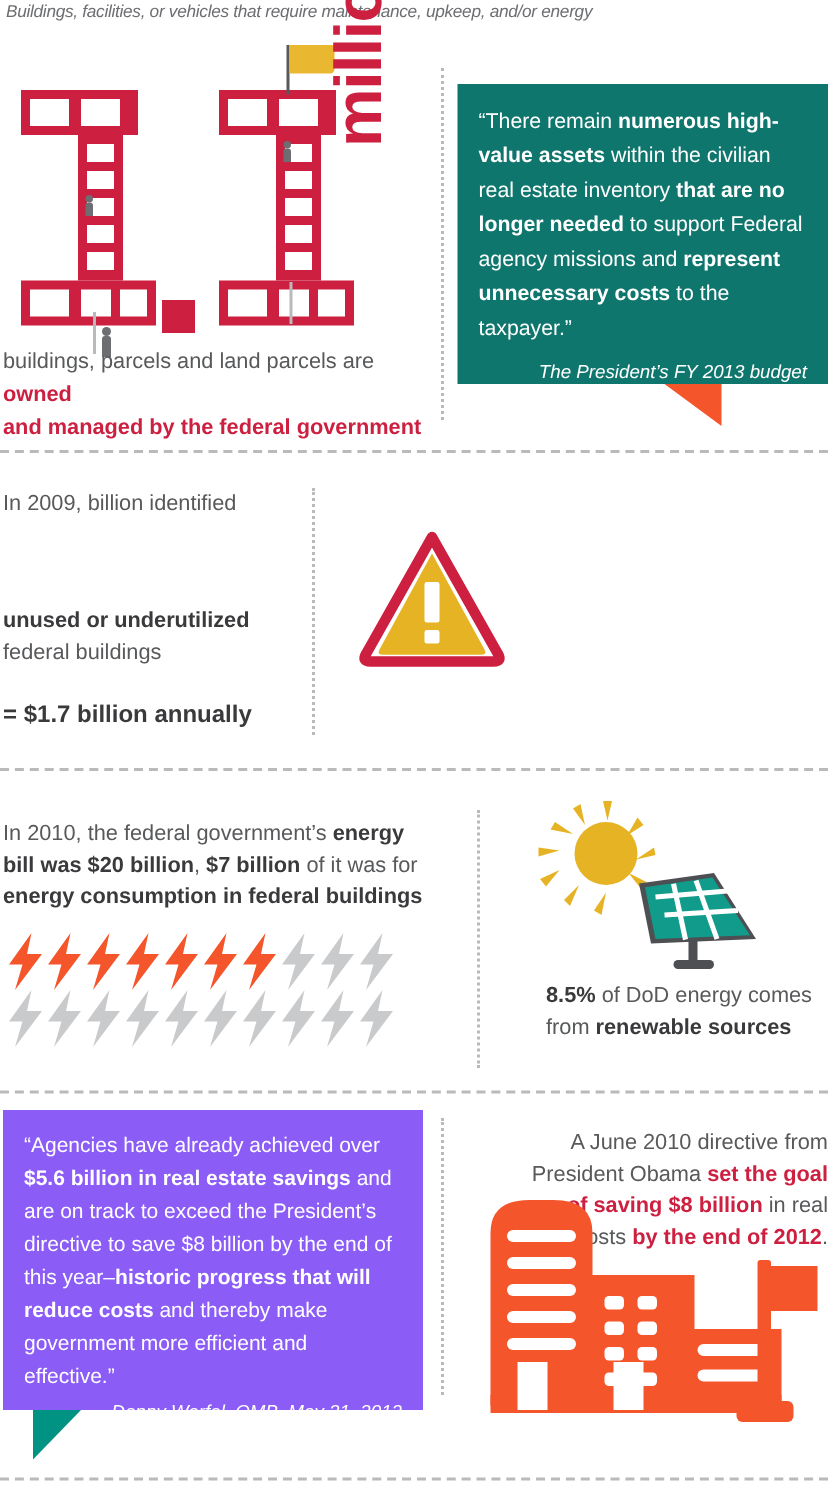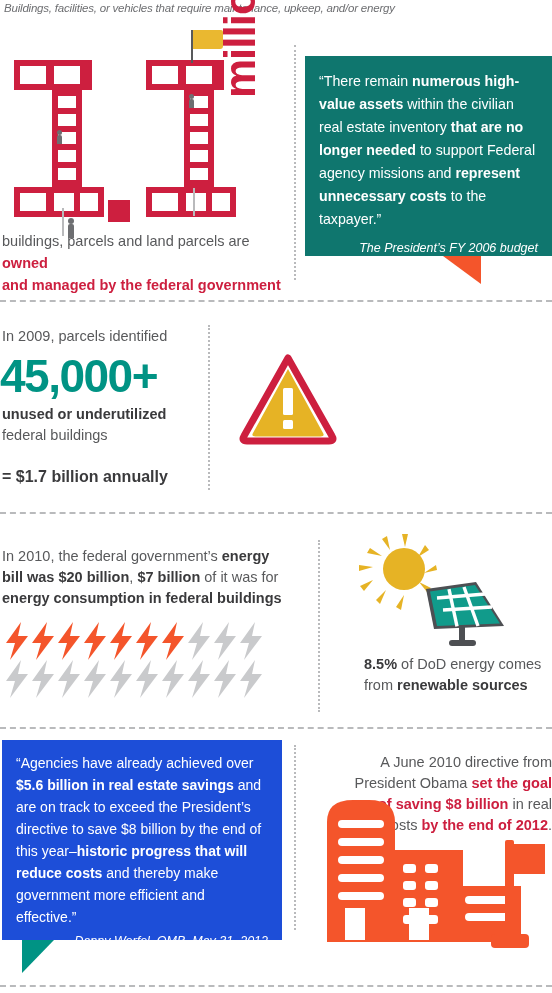--- a/index.html
+++ b/index.html
@@ -267,30 +267,29 @@
     <span>buildings, parcels and land parcels are </span><b class="red">owned</b><br>
     <b class="red">and managed by the federal government</b>
   </div>
 
   <div class="vrule" style="left:294px;top:45px;height:235px;"></div>
 
   <div class="callout" style="left:305px;top:56px;width:247px;height:200px;background:#0f766e;padding:14px 14px 10px 14px;">
     <div class="body">
       <span>“There remain </span><b>numerous high-value assets</b><span> within the civilian real estate inventory </span><b>that are no longer needed</b><span> to support Federal agency missions and </span><b>represent unnecessary costs</b><span> to the taxpayer.”</span>
     </div>
-    <div class="attrib">The President’s FY 2006 budget</div>
+    <div class="attrib">The President’s FY 2013 budget</div>
   </div>
 
   <div class="tail" style="left:443px;top:256px;border-left:38px solid transparent;border-top:28px solid #f4552b;"></div>
 
   <div class="hrule" style="top:300px;"></div>
 
-  <div class="txt" style="left:2px;top:326px;width:230px;">In 2009, parcels identified</div>
-
-  <div class="big-number" style="left:0px;top:352px;">45,000+</div>
+  <div class="txt" style="left:2px;top:326px;width:230px;">In 2009, billion identified</div>
+
 
   <div class="txt" style="left:2px;top:404px;width:230px;">
     <b class="strongdark">unused or underutilized</b><br>
     <span>federal buildings</span>
   </div>
 
   <div class="txt" style="left:2px;top:466px;width:240px;font-size:16px;">
     <b class="teal">= </b><b class="teal">$1.7 billion annually</b>
   </div>
 
@@ -448,21 +447,21 @@
       </g>
     </svg>
   </div>
 
   <div class="txt" style="left:364px;top:654px;width:186px;">
     <b class="strongdark">8.5%</b><span> of DoD energy comes from </span><b class="strongdark">renewable sources</b>
   </div>
 
   <div class="hrule" style="top:727px;"></div>
 
-  <div class="callout" style="left:2px;top:740px;width:280px;height:200px;background:#1d4ed8;padding:12px 14px 10px 14px;">
+  <div class="callout" style="left:2px;top:740px;width:280px;height:200px;background:#8b5cf6;padding:12px 14px 10px 14px;">
     <div class="body" style="font-size:14px;line-height:22px;">
       <span>“Agencies have already achieved over </span><b>$5.6 billion in real estate savings</b><span> and are on track to exceed the President’s directive to save $8 billion by the end of this year–</span><b>historic progress that will reduce costs</b><span> and thereby make government more efficient and effective.”</span>
     </div>
     <div class="attrib" style="margin-top:6px;">Danny Werfel, OMB, May 31, 2012</div>
   </div>
   <div class="tail" style="left:22px;top:940px;border-right:32px solid transparent;border-top:33px solid #009384;"></div>
 
   <div class="vrule" style="left:294px;top:745px;height:185px;"></div>
 
   <div class="txt" style="left:340px;top:752px;width:212px;text-align:right;">

